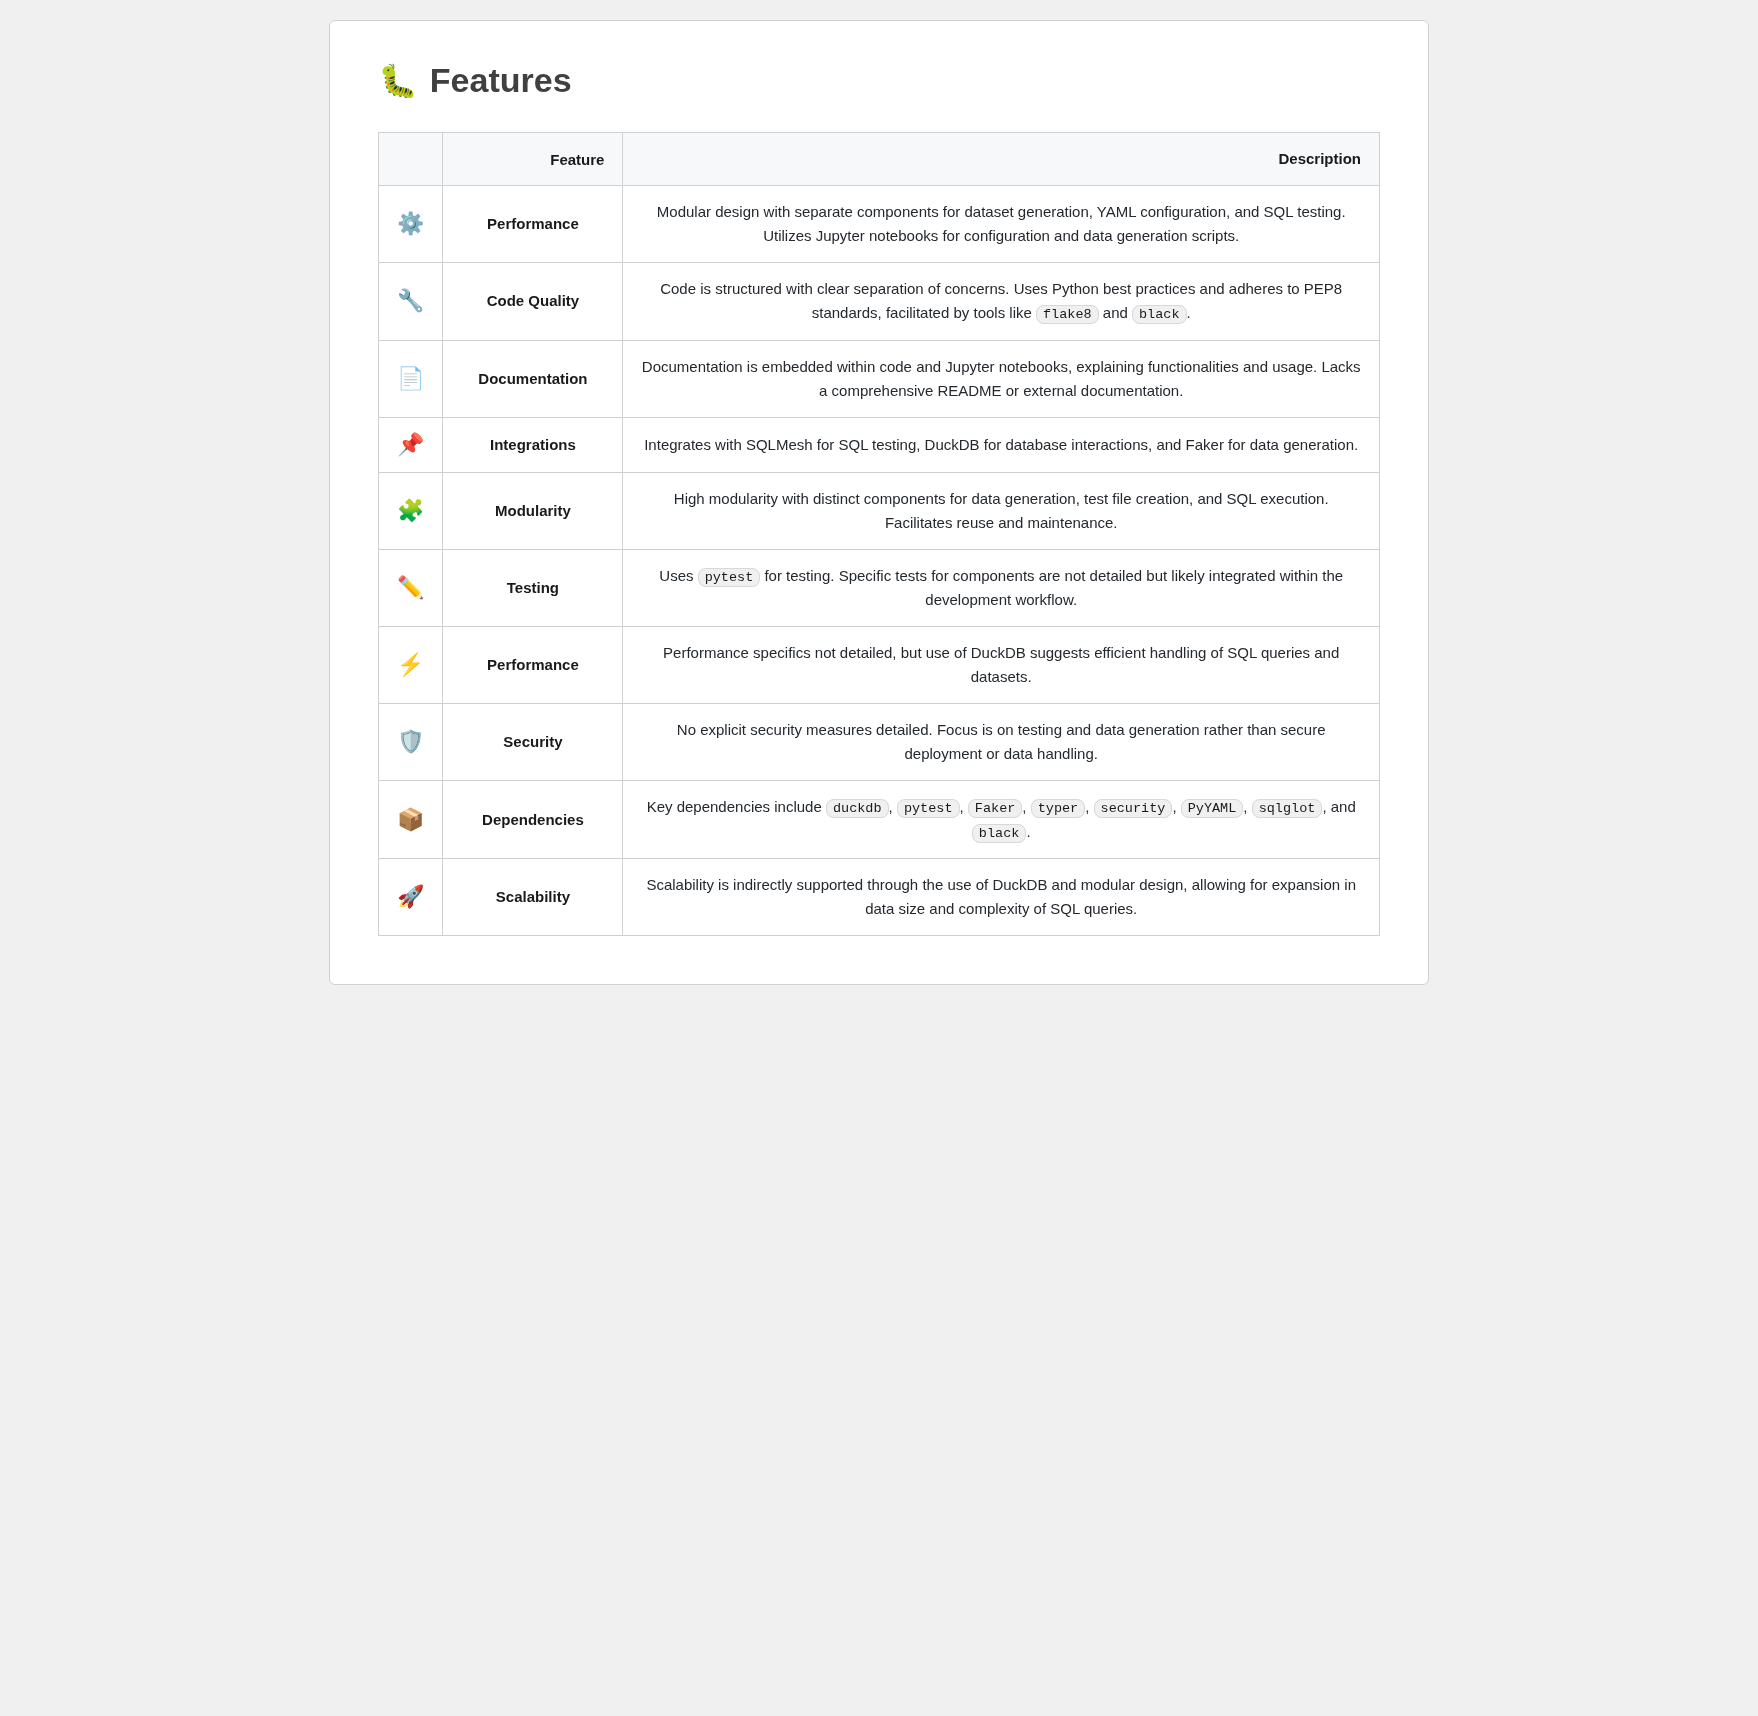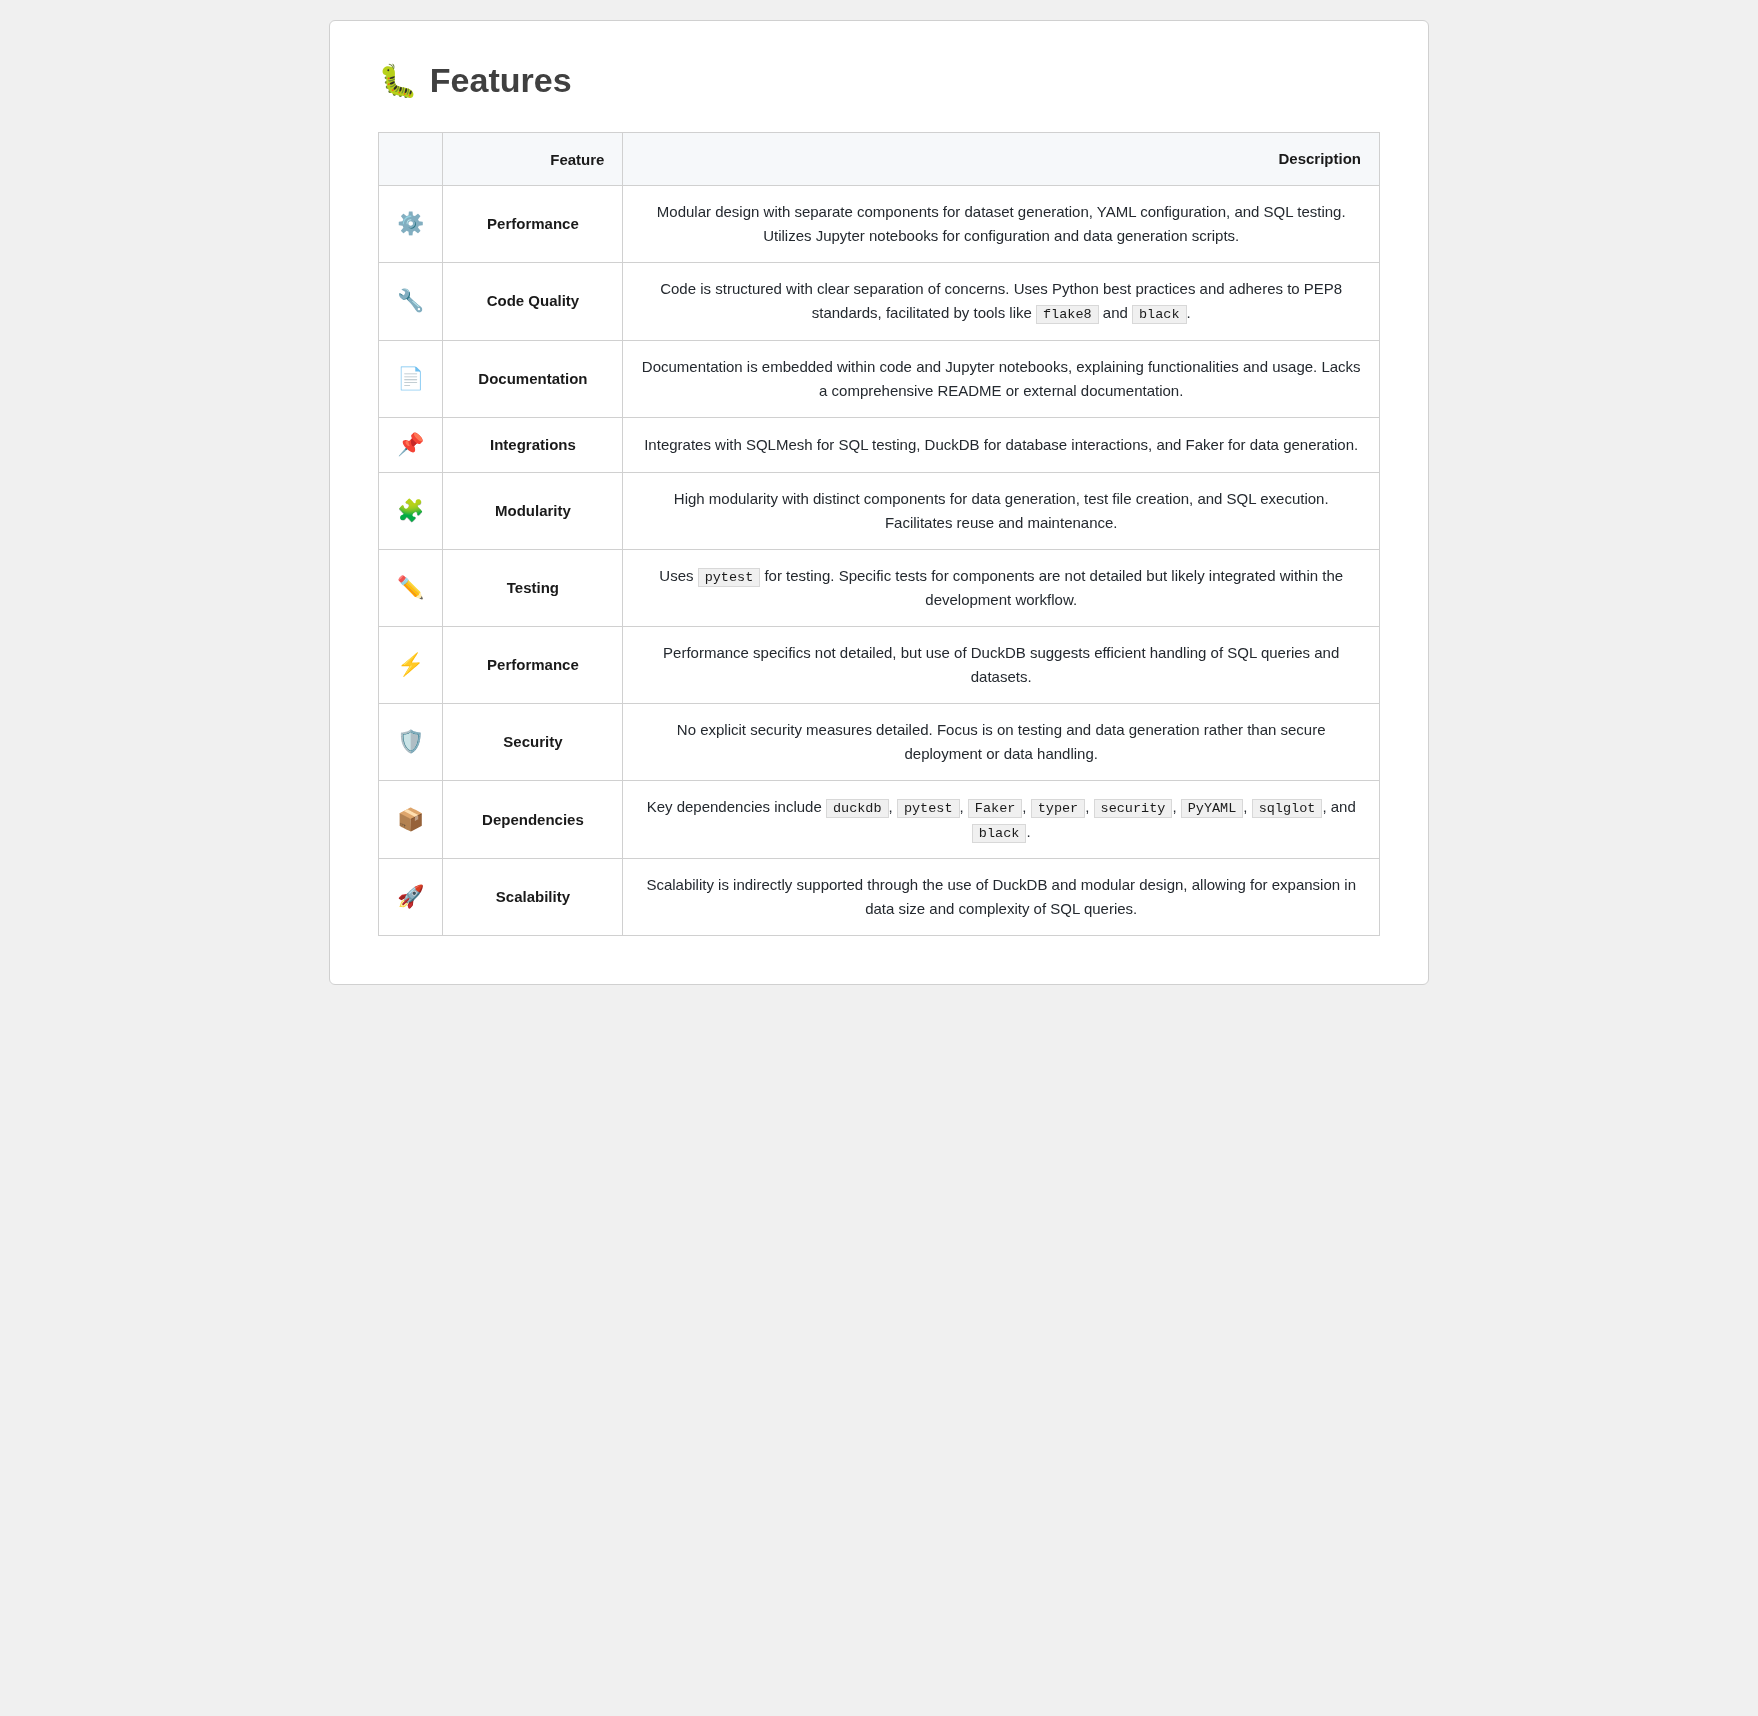--- a/index.html
+++ b/index.html
@@ -97,21 +97,21 @@
       background: #ffffff;
     }
 
     .features-table tbody tr:nth-child(odd) {
       background: #ffffff;
     }
 
     code {
       background: #f0f0f0;
       border: 1px solid #d8d8d8;
-      border-radius: 0;
+      border-radius: 8px;
       padding: 1px 6px;
       font-family: "SFMono-Regular", Consolas, "Liberation Mono", Menlo, monospace;
       font-size: 13.5px;
       color: #1a1a1a;
     }
   </style>
 </head>
 <body>
 
 <div class="page-container">

